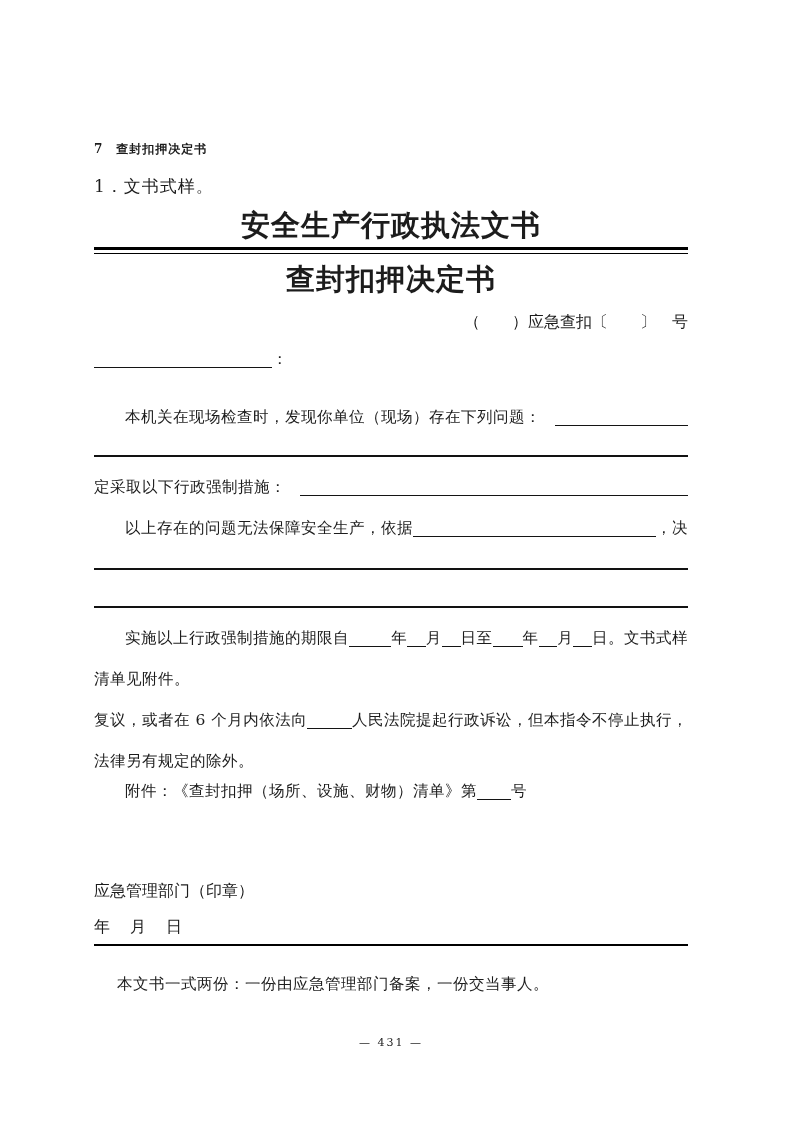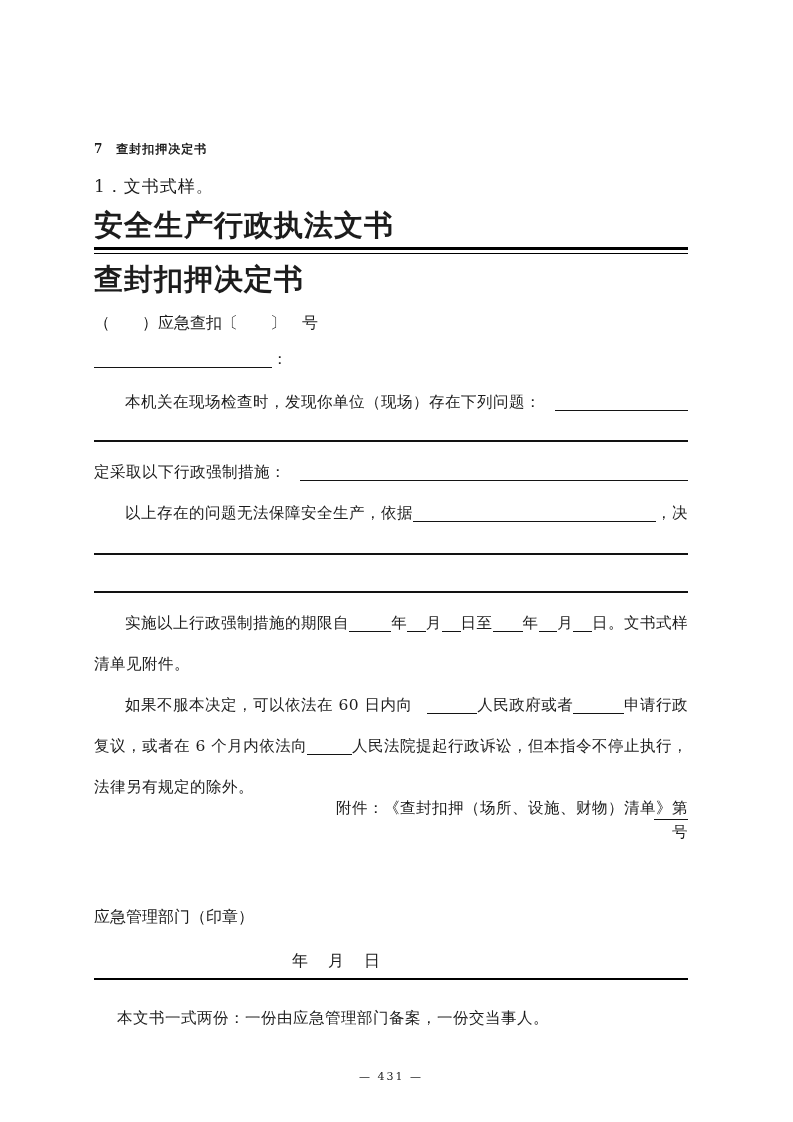--- a/index.html
+++ b/index.html
@@ -8,44 +8,44 @@
     font-family:"DejaVu Serif","Liberation Serif",serif;
     color:#1c1c1c;overflow:hidden;
   }
   .page{position:relative;width:793px;height:1122px;box-sizing:border-box;
         padding:0 105px 0 94px;}
   span[data-bind]{white-space:pre;}
 
   
   .heading{margin-top:138px;font-size:12px;font-weight:bold;line-height:22px;letter-spacing:1px;}
   .subheading{margin-top:15px;font-size:17px;line-height:22px;letter-spacing:1px;}
-  .title{font-size:29px;font-weight:bold;line-height:36px;letter-spacing:1px;}
+  .title{text-align:center;font-size:29px;font-weight:bold;line-height:36px;letter-spacing:1px;}
   .title-top{margin-top:10px;}
   .title-main{margin-top:10px;font-family:Liberation Mono, monospace;}
   .double-rule{margin-top:4px;height:3px;border-top:3px solid #000;border-bottom:1.5px solid #000;}
 
   
-  .docnum{margin-top:13px;text-align:left;font-size:16px;line-height:20px;}
+  .docnum{margin-top:13px;text-align:right;font-size:16px;line-height:20px;font-family:Liberation Mono, monospace;}
   .bline{display:flex;align-items:flex-end;font-size:15.5px;line-height:21px;letter-spacing:0.5px;}
   .indent{padding-left:31px;}
-  .h20{height:20px;}  .h22{height:22px;}  .h30{height:30px;flex-direction:column;}  .h41{height:41px;}
-  .mt17{margin-top:17px;} .mt21{margin-top:21px;justify-content:center;}
+  .h20{height:20px;}  .h22{height:22px;}  .h30{height:30px;}  .h41{height:41px;}
+  .mt17{margin-top:17px;} .mt21{margin-top:36px;justify-content:center;}
 
   .blk{border-bottom:1.6px solid #141414;align-self:flex-end;margin-bottom:2px;}
   .fill{flex:1 1 auto;}
   .w178{width:178px;} .w55{width:55px;} .w45{width:45px;}
   .w34{width:34px;}  .w32{width:32px;} .w20{width:20px;}
   .gap-l{margin-left:14px;}
 
   .rule{border-bottom:2px solid #121212;height:0;}
   .rule-1{margin-top:27px;} .rule-2{margin-top:29px;} .rule-3{margin-top:36px;}
 
   
   .sig-org{margin-top:78px;text-align:left;padding-right:68px;font-size:16px;line-height:22px;}
-  .sig-date{margin-top:22px;text-align:center;padding-right:108px;font-size:16px;line-height:22px;letter-spacing:2px;}
+  .sig-date{margin-top:14px;text-align:left;padding-right:108px;font-size:16px;line-height:22px;letter-spacing:2px;}
 
   
   .footer-rule{margin-top:6px;border-bottom:2.5px solid #000;height:0;}
   .footnote{margin-top:27px;padding-left:23px;font-size:15.5px;line-height:22px;letter-spacing:0.5px;}
   .pagenum{margin-top:38px;text-align:center;font-size:11px;line-height:20px;letter-spacing:2px;}
 </style>
 </head>
 <body>
 
 <div class="page">
@@ -96,27 +96,20 @@
     <span data-bind="form.p_period_segs.4">年</span>
     <span class="blk w20"></span>
     <span data-bind="form.p_period_segs.5">月</span>
     <span class="blk w20"></span>
     <span data-bind="form.p_period_segs.6">日。文书式样</span>
   </div>
   <div class="bline h41">
     <span data-bind="form.p_period_line2">清单见附件。</span>
   </div>
 
-  <div class="bline h41 indent">
-    <span data-bind="form.p_appeal_l1.0">如果不服本决定，可以依法在 60 日内向</span>
-    <span class="blk w55 gap-l"></span>
-    <span data-bind="form.p_appeal_l1.1">人民政府或者</span>
-    <span class="blk w55"></span>
-    <span data-bind="form.p_appeal_l1.2">申请行政</span>
-  </div>
   <div class="bline h41">
     <span data-bind="form.p_appeal_l2.0">复议，或者在 6 个月内依法向</span>
     <span class="blk w45"></span>
     <span data-bind="form.p_appeal_l2.1">人民法院提起行政诉讼，但本指令不停止执行，</span>
   </div>
   <div class="bline h41">
     <span data-bind="form.p_appeal_l3">法律另有规定的除外。</span>
   </div>
 
   <div class="bline h30 indent">

